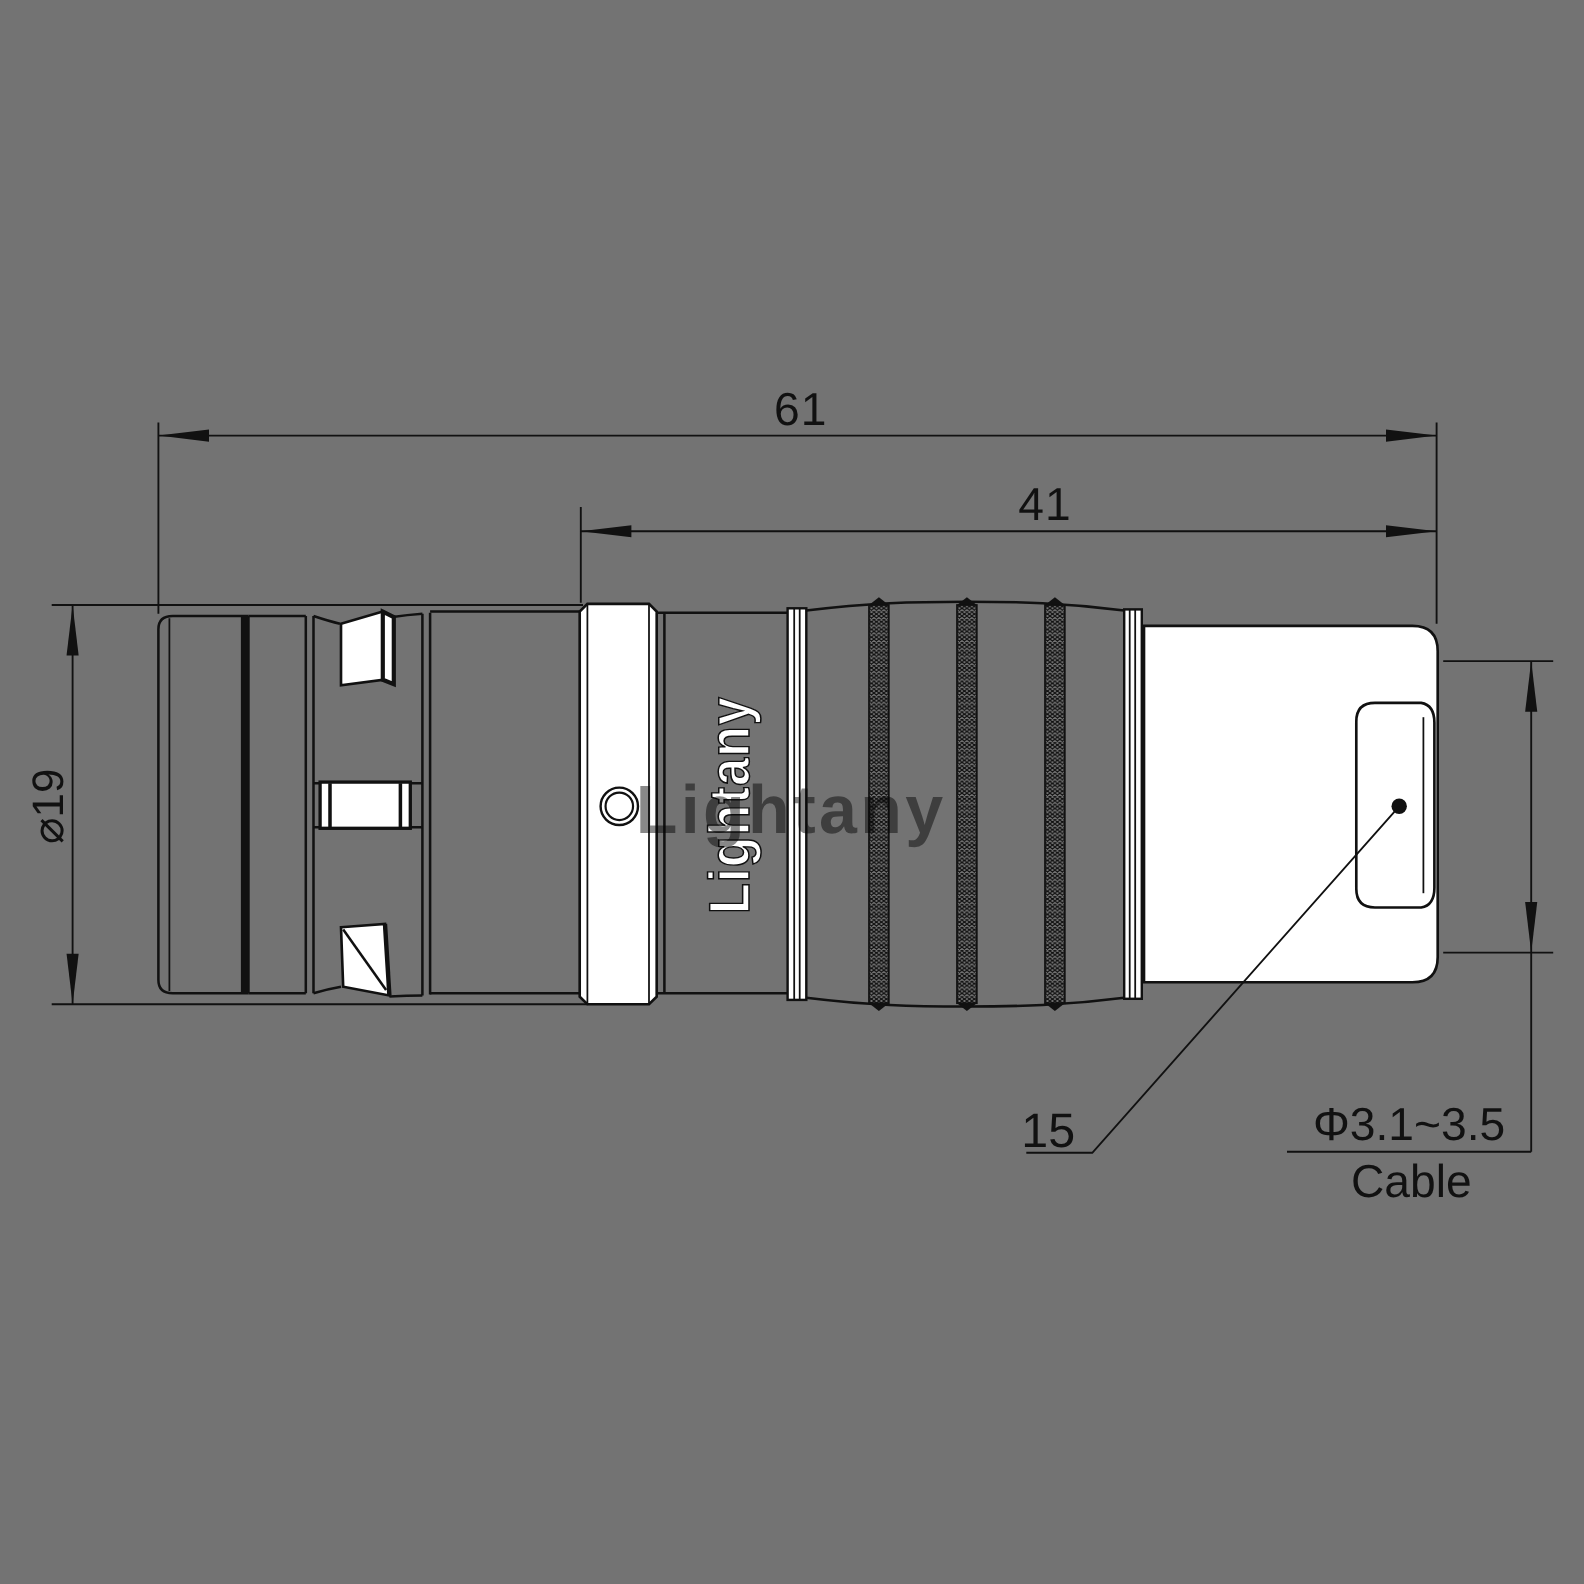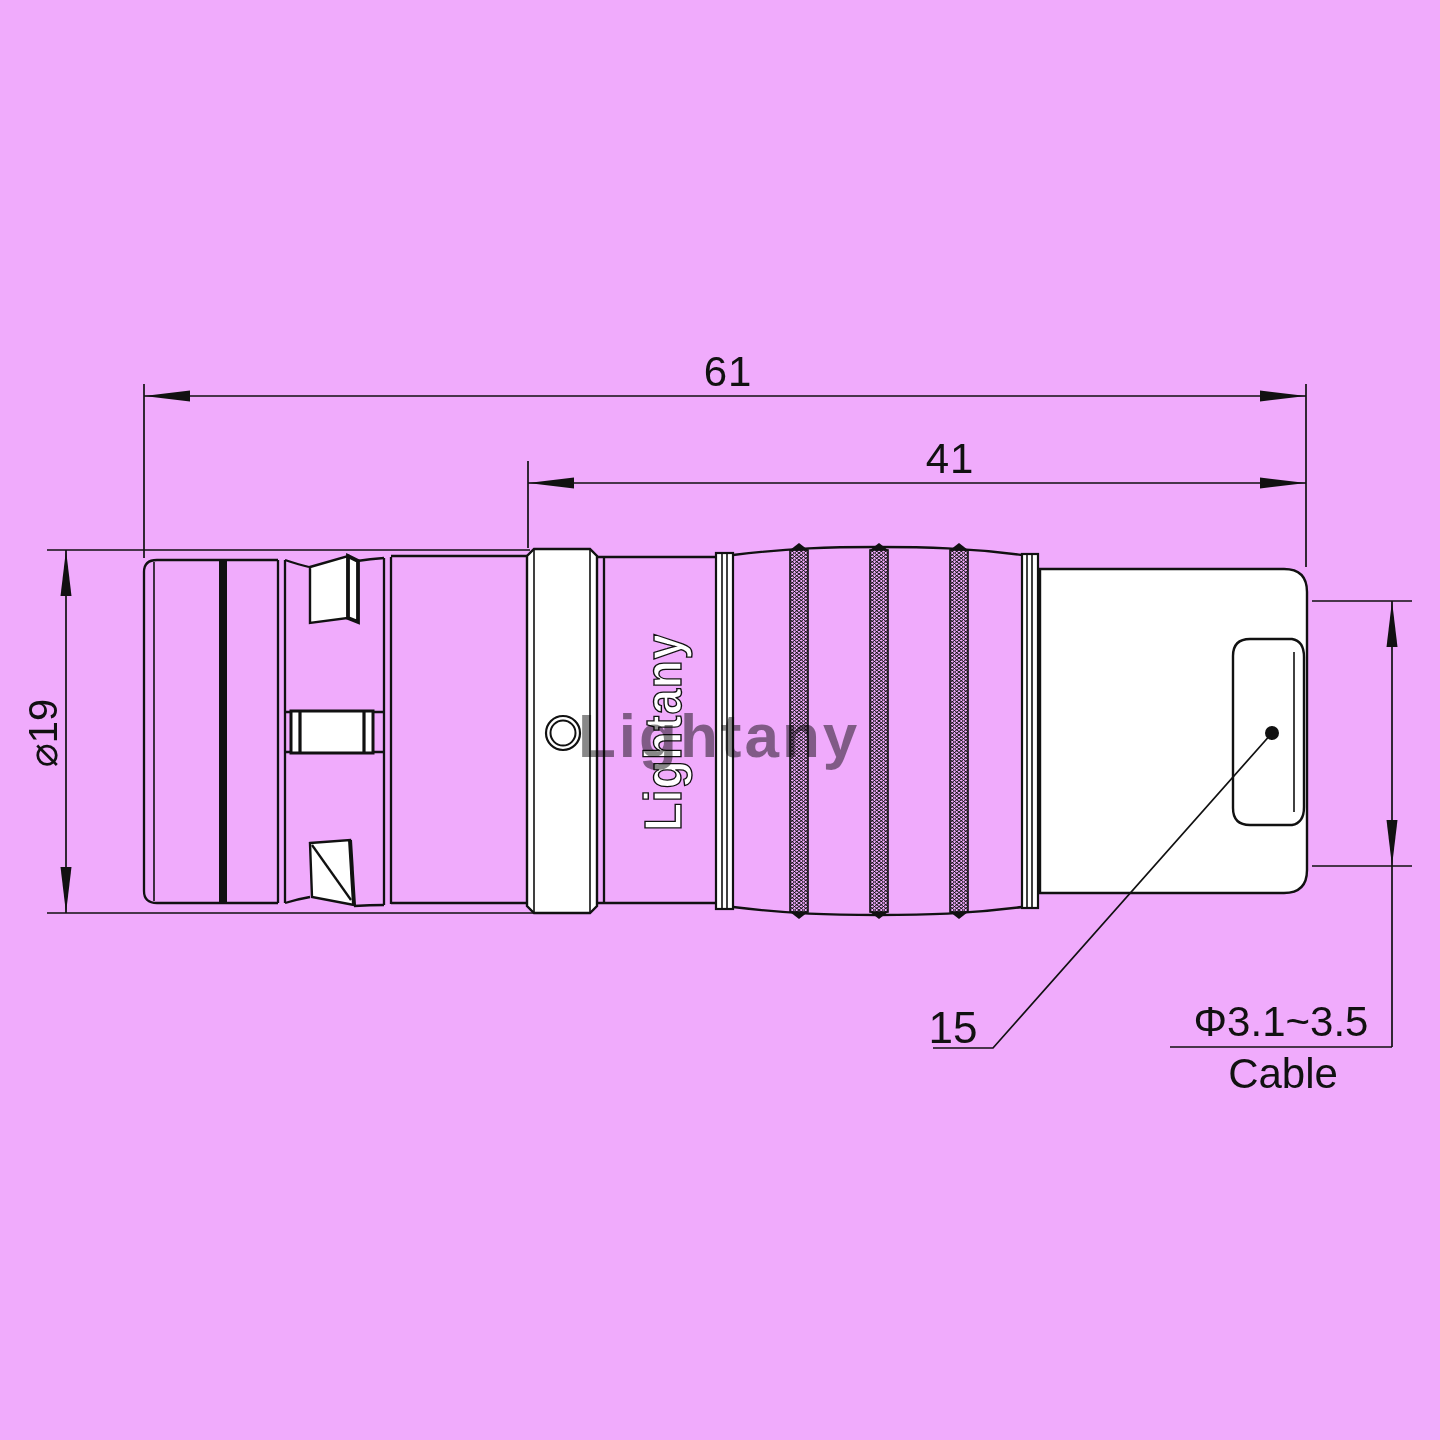--- a/index.html
+++ b/index.html
@@ -1,16 +1,16 @@
 <!DOCTYPE html>
 <html><head>
 <meta charset="utf-8">
 <style>
   html,body{margin:0;padding:0;background:#ffffff;}
-  #stage{position:relative;width:1440px;height:1440px;background:#f0abfc;overflow:hidden;}
+  #stage{position:relative;width:1440px;height:1440px;background:#737373;overflow:hidden;}
   svg{position:absolute;left:0;top:0;}
   text{font-family:"Liberation Sans","DejaVu Sans",sans-serif;fill:#111;}
   .dimtxt{font-size:42px;letter-spacing:1px;}
   .dimtxt15{font-size:44px;}
   .cabletxt{font-size:42px;}
   .dia-label{font-size:40px;}
   .logo-txt{font-size:52px;font-weight:bold;fill:#ffffff;stroke:#111;stroke-width:1.4px;letter-spacing:1px;}
   .wm{font-size:62px;letter-spacing:3px;opacity:0.5;mix-blend-mode:multiply;font-weight:bold;}
   .ln{stroke:#111;stroke-width:2.3;fill:none;stroke-linecap:butt;}
   .ln-thin{stroke:#111;stroke-width:1.6;fill:none;}

